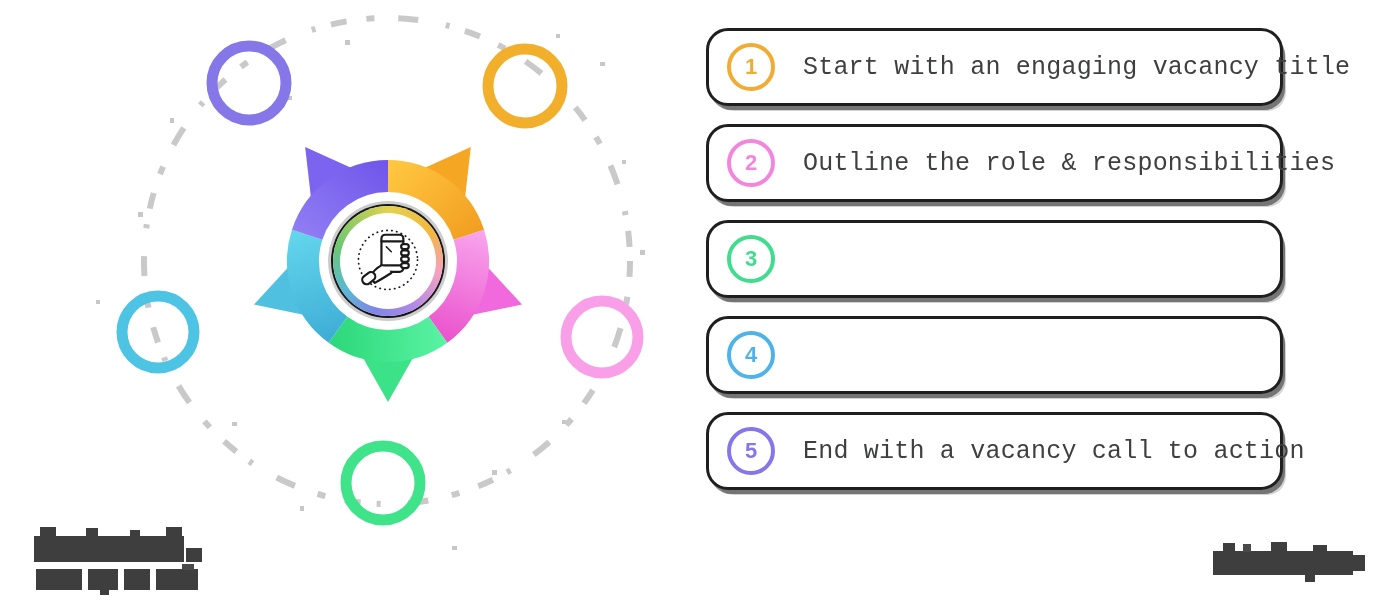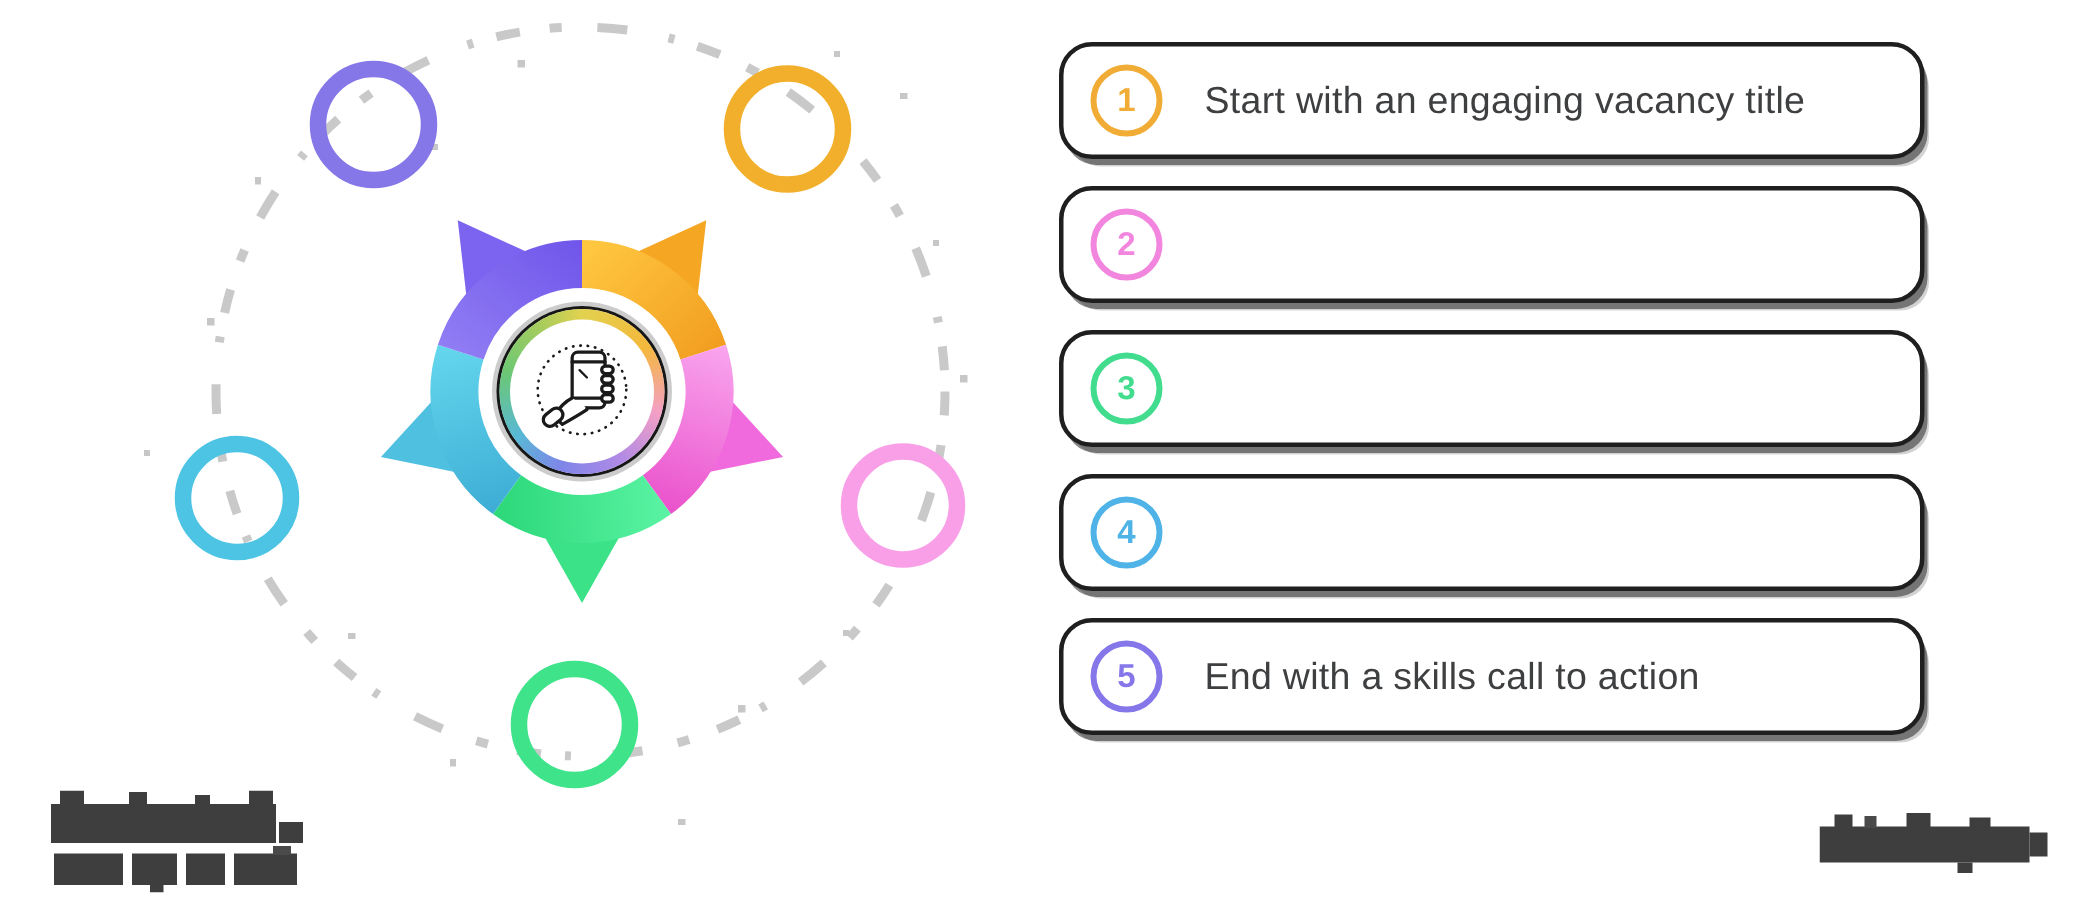--- a/index.html
+++ b/index.html
@@ -16,21 +16,21 @@
   .center-icon{position:absolute;left:50%;top:50%;width:70px;height:70px;transform:translate(-50%,-50%);z-index:2;}
 
   
   .steps{position:absolute;left:706px;top:28px;width:577px;display:flex;flex-direction:column;gap:18px;}
   .step-card{box-sizing:border-box;height:78px;background:#fff;border:3px solid #1f1f1f;border-radius:22px;
     display:flex;align-items:center;gap:28px;padding-left:18px;
     box-shadow:3px 5px 0 -1px rgba(40,40,40,.55),6px 8px 0 -3px rgba(130,130,130,.35);}
   .step-num{box-sizing:border-box;flex:0 0 48px;width:48px;height:48px;border-radius:50%;
     border:4px solid currentColor;background:#fff;display:flex;align-items:center;justify-content:center;
     font-size:22px;font-weight:bold;}
-  .step-label{font-size:25px;color:#3e3f41;letter-spacing:.2px;white-space:nowrap;}
+  .step-label{font-size:25px;color:#3e3f41;letter-spacing:.2px;white-space:nowrap;font-family:Liberation Mono, monospace;}
 
   
   .censor{position:absolute;}
 </style>
 </head>
 <body>
 <div class="stage">
 
 <svg class="diagram-svg" width="700" height="614" viewBox="0 0 700 614">
   <defs>
@@ -127,39 +127,40 @@
     <div class="step-num" style="border-color: rgb(240, 172, 53); color: rgb(240, 172, 53);">
       <span>1</span>
     </div>
     <span class="step-label">Start with an engaging vacancy title</span>
   </div>
 
   <div class="step-card">
     <div class="step-num" style="border-color: rgb(242, 134, 222); color: rgb(242, 134, 222);">
       <span>2</span>
     </div>
+    <span class="step-label">Outline the role &amp; responsibilities</span>
   </div>
 
   <div class="step-card">
     <div class="step-num" style="border-color: rgb(65, 220, 142); color: rgb(65, 220, 142);">
       <span>3</span>
     </div>
   </div>
 
   <div class="step-card">
     <div class="step-num" style="border-color: rgb(79, 179, 232); color: rgb(79, 179, 232);">
       <span>4</span>
     </div>
   </div>
 
   <div class="step-card">
     <div class="step-num" style="border-color: rgb(133, 119, 233); color: rgb(133, 119, 233);">
       <span>5</span>
     </div>
-    <span class="step-label">End with a skills call to action</span>
+    <span class="step-label">End with a vacancy call to action</span>
   </div>
 
 </section>
 
 <svg class="censor" style="left:34px;top:527px;" width="172" height="68" viewBox="0 0 172 68" fill="#3e3e3e">
 
   <rect x="0" y="9" width="150" height="26"></rect>
   <rect x="6" y="0" width="16" height="12"></rect>
       <rect x="52" y="1" width="12" height="10"></rect>
   <rect x="96" y="3" width="10" height="8"></rect>

